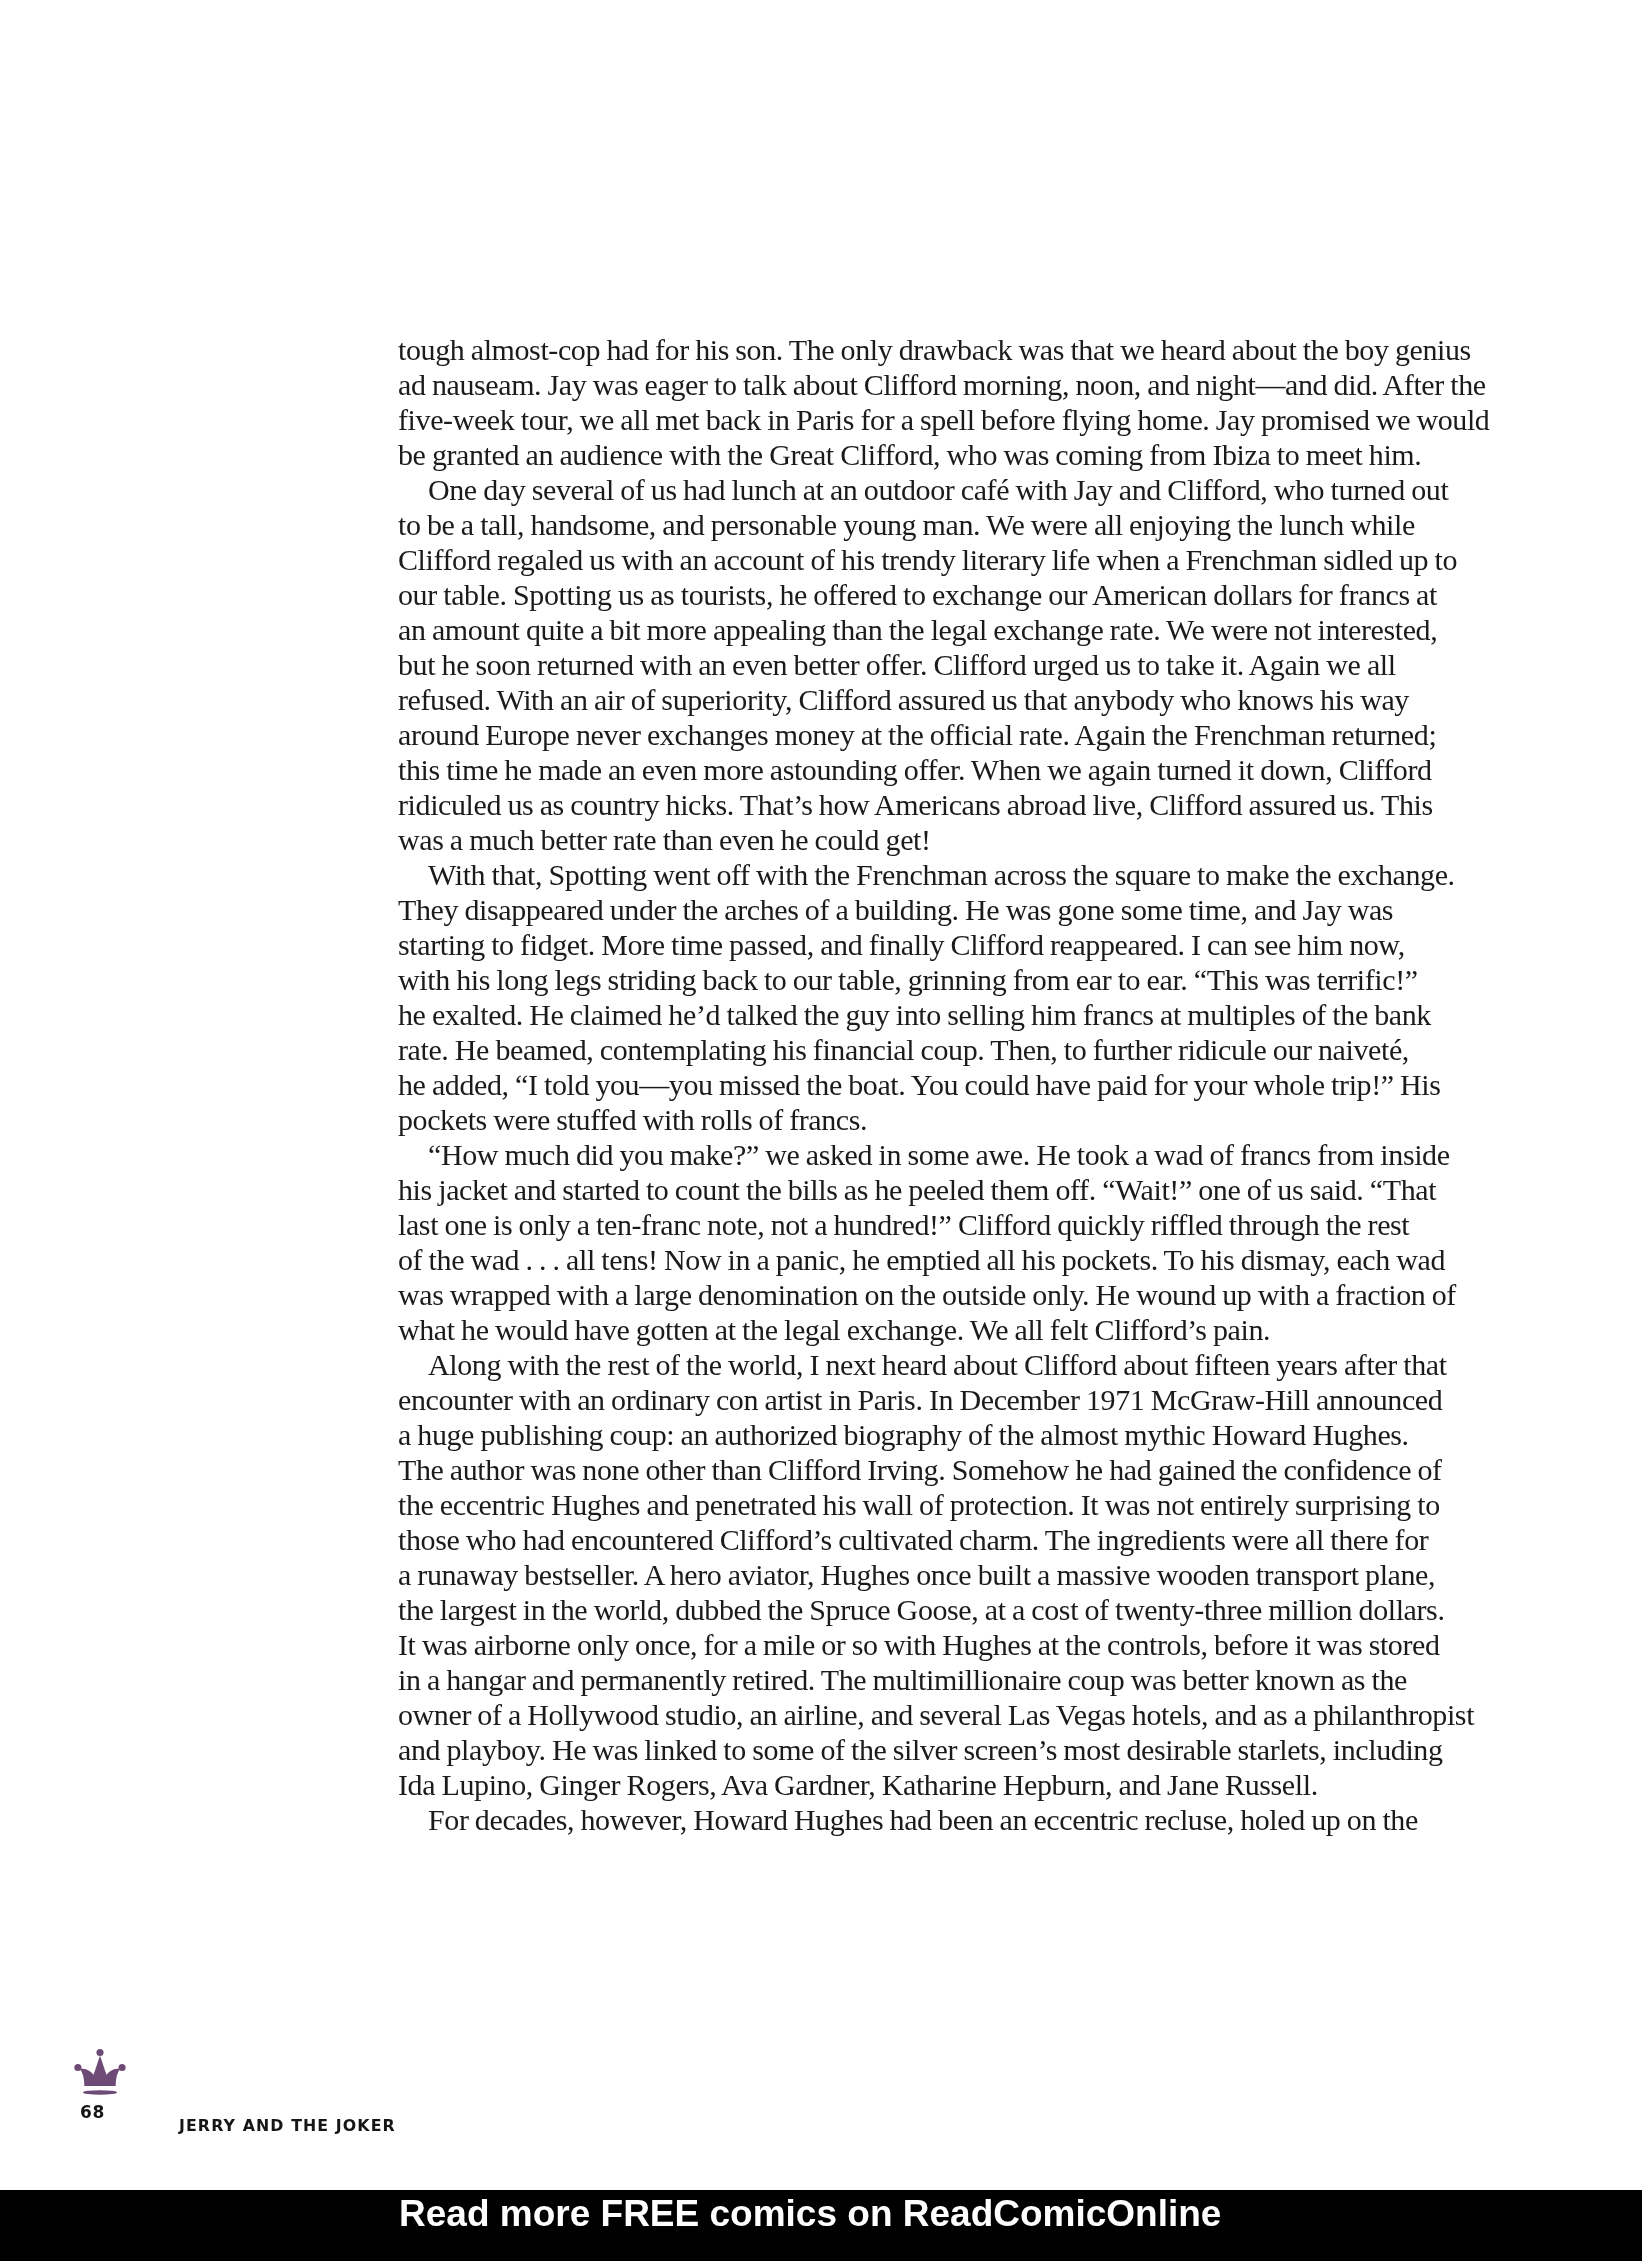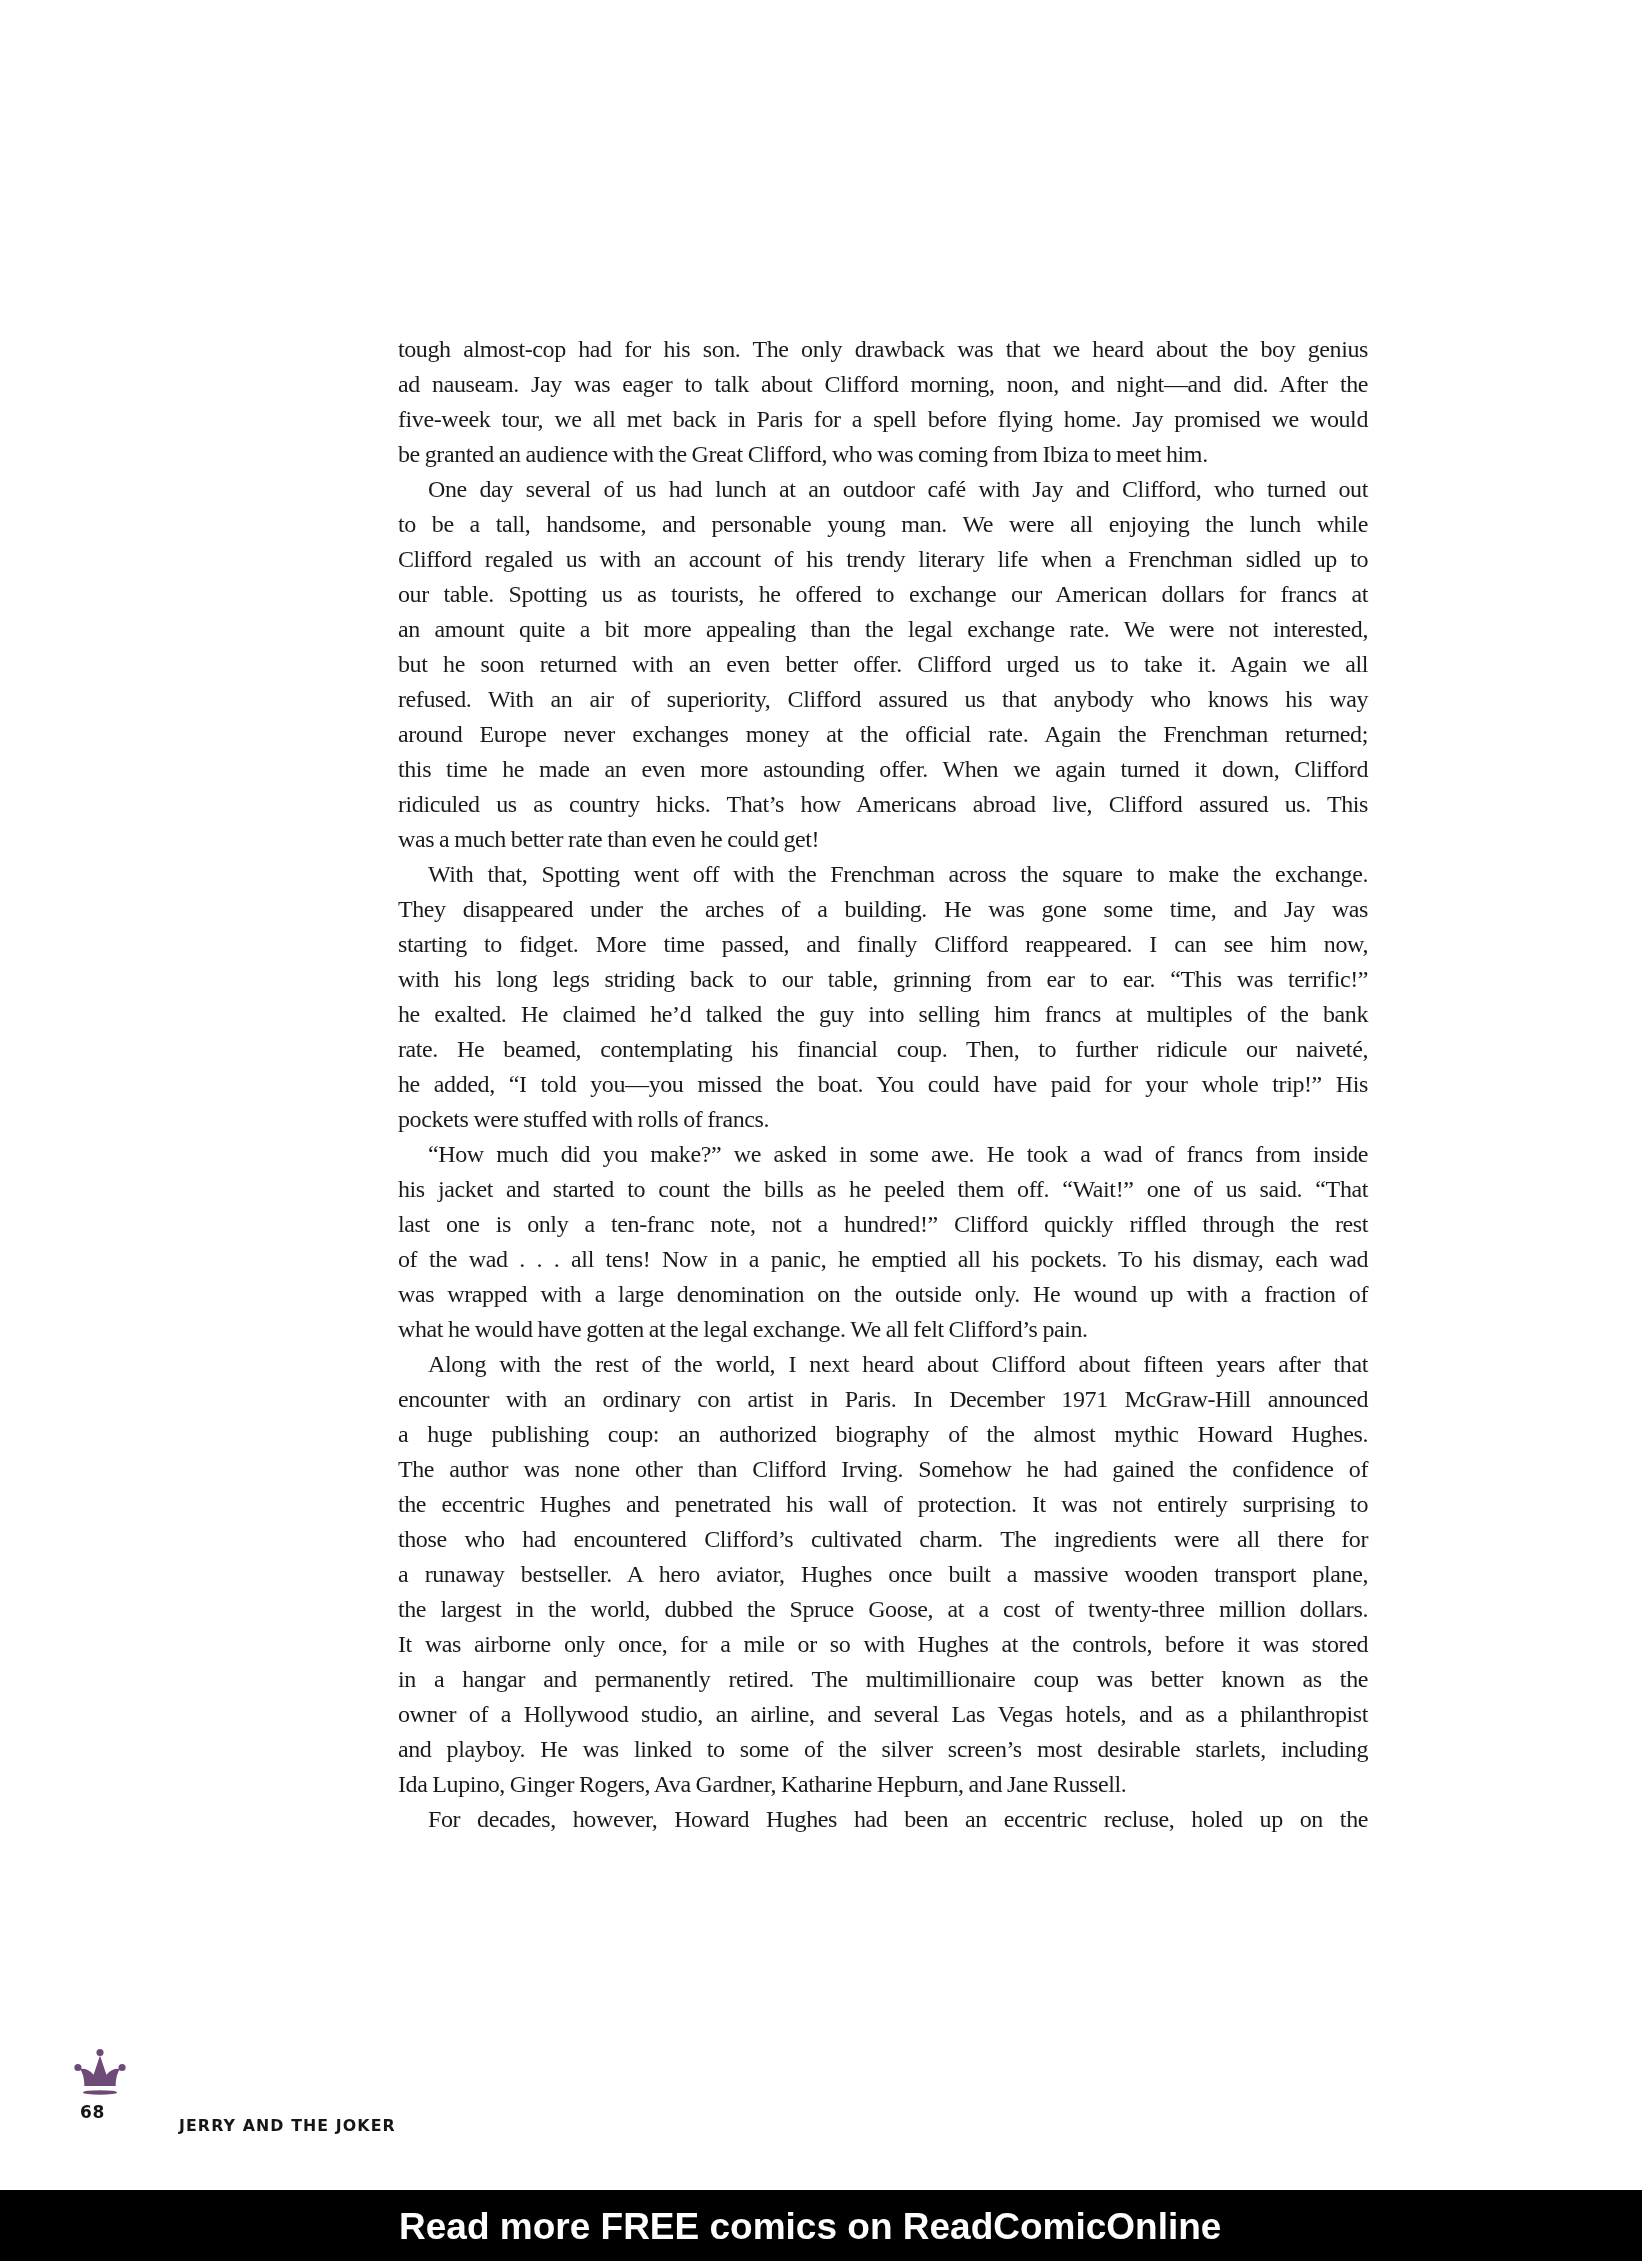--- a/index.html
+++ b/index.html
@@ -19,21 +19,21 @@
       width: 1642px;
       height: 2190px;
       background: #ffffff;
     }
     .body-text {
       position: absolute;
       left: 398px;
       top: 332px;
       width: 970px;
       font-family: "Liberation Serif", "DejaVu Serif", serif;
-      font-size: 24px;
+      font-size: 30px;
       line-height: 35px;
       color: #1b1b1b;
     }
     .paragraph { margin: 0; padding: 0; }
     .line {
       display: block;
       white-space: nowrap;
       text-align: justify;
       text-align-last: justify;
       height: 35px;
@@ -75,21 +75,21 @@
       margin-top: 12px;
     }
     .banner {
       position: absolute;
       left: 0;
       top: 2190px;
       width: 1642px;
       height: 72px;
       background: #000000;
       display: flex;
-      align-items: center;
+      align-items: flex-start;
       justify-content: center;
     }
     .banner-text {
       font-family: "Liberation Sans", "DejaVu Sans", sans-serif;
       font-weight: bold;
       font-size: 37px;
       color: #ffffff;
       letter-spacing: 0px;
       margin-left: -21.5px;
       margin-top: 2.9px;

